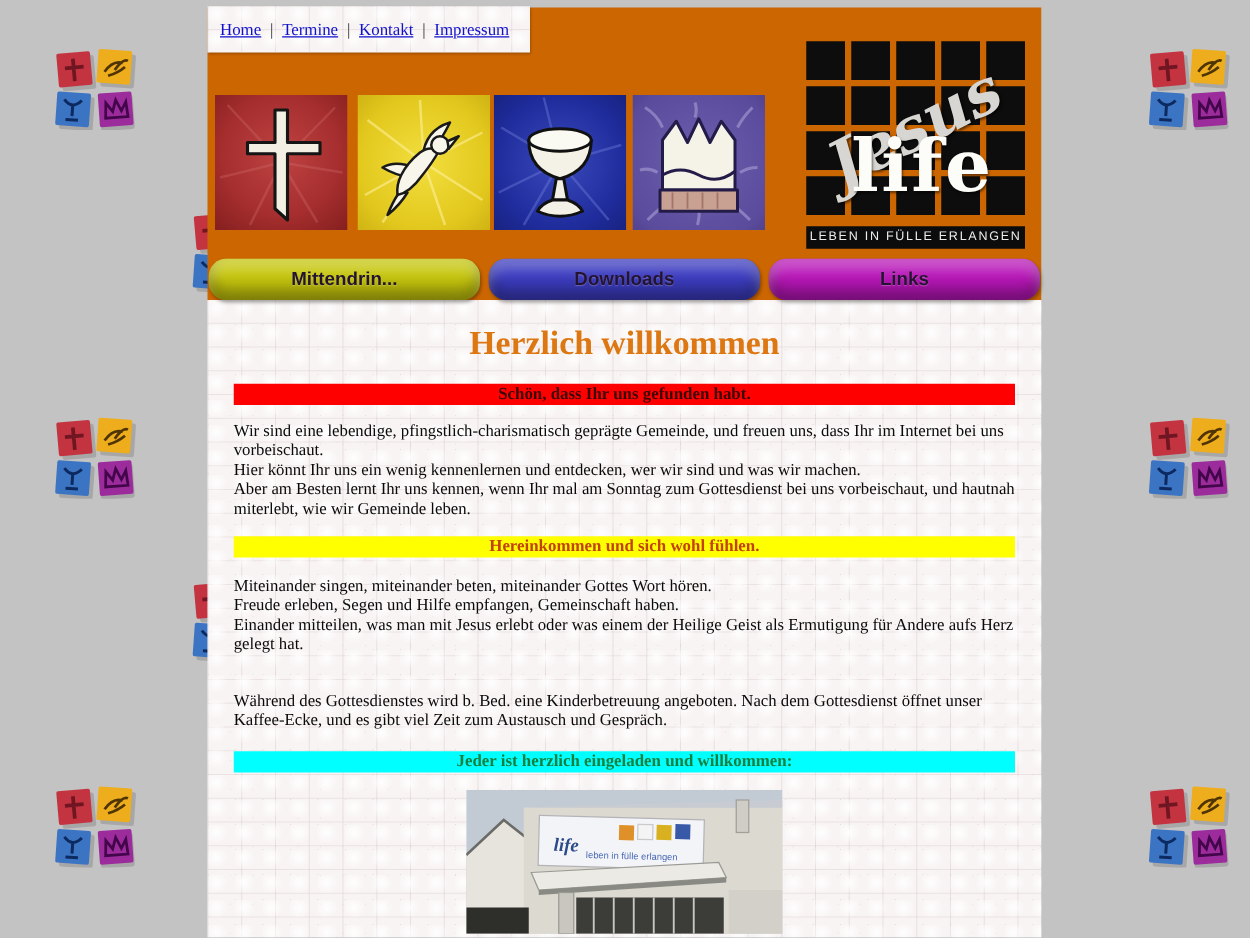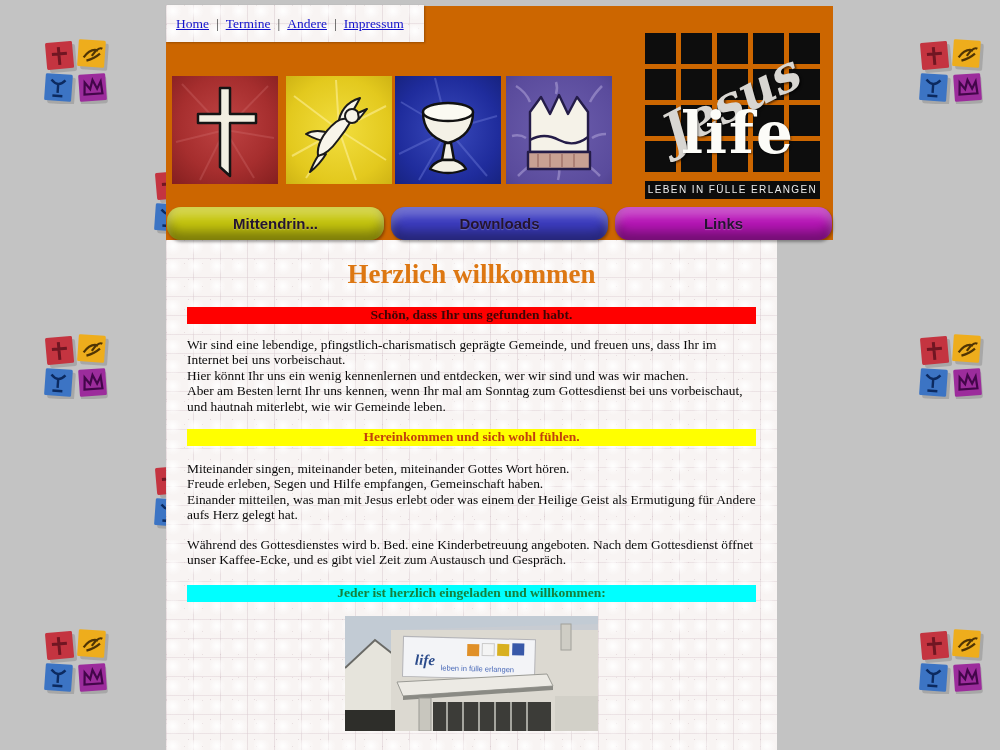--- a/index.html
+++ b/index.html
@@ -48,30 +48,30 @@
     text-align:center;z-index:1;}
 
   .tabs{position:absolute;left:1px;right:1px;top:207px;display:flex;gap:7px;z-index:3;}
   .tab{flex:1;height:33px;border-radius:14px;display:flex;align-items:center;justify-content:center;
     font:bold 15px "Liberation Sans",sans-serif;color:#241430;cursor:pointer;
     box-shadow:inset 0 9px 9px rgba(255,255,255,.28), inset 0 -9px 12px rgba(0,0,0,.38), 1px 2px 3px rgba(0,0,0,.35);
     text-shadow:0 1px 1px rgba(255,255,255,.25);}
   .tab-red{background:#c41818;} .tab-yellow{background:#c6c60e;}
   .tab-blue{background:#3c3cc0;} .tab-magenta{background:#b816b8;}
 
-  .main{position:absolute;left:0;top:240px;width:611px;height:510px;padding:0 21px;box-sizing:border-box;}
+  .main{position:absolute;left:0;top:240px;width:667px;height:510px;padding:0 21px;box-sizing:border-box;}
   h1.title{margin:19px 0 0;text-align:center;color:#dd7712;
     font:bold 27px/31px "Liberation Serif",serif;}
   .banner{margin-top:17px;height:17px;line-height:17px;text-align:center;
     font:bold 13.5px "Liberation Serif",serif;}
   .banner-red{background:#ff0000;color:#3d0505;}
   .banner-yellow{background:#ffff00;color:#c2410c;margin-top:15px;}
   .banner-cyan{background:#00ffff;color:#15803d;margin-top:18px;}
   p.body-text{margin:13px 0 0;color:#0a0a0a;font:13.4px/15.4px "Liberation Serif",serif;white-space:pre-line;}
-  p.mt15{margin-top:15px;} p.mt14{margin-top:14px;}
+  p.mt15{margin-top:15px;} p.mt14{margin-top:30px;}
   .bold-line{margin:12px 0 0;text-align:center;color:#050505;
     font:bold 14px/16px "Liberation Serif",serif;}
   .photo{margin:14px auto 0;width:253px;height:115px;}
   .photo svg{display:block;width:100%;height:100%;}
 </style>
 </head>
 <body>
 
 <svg width="0" height="0" style="position:absolute">
   <symbol id="minilogo" viewBox="0 0 72 68">
@@ -262,21 +262,21 @@
       <div class="logo-life">life</div>
       <div class="logo-tagline">LEBEN IN FÜLLE ERLANGEN</div>
     </div>
   </div>
 
   <div class="navbox texture">
     <a>Home</a>
     <span class="sep">|</span>
     <a>Termine</a>
     <span class="sep">|</span>
-    <a>Andere</a>
+    <a>Kontakt</a>
     <span class="sep">|</span>
     <a>Impressum</a>
   </div>
 
   <div class="tabs">
     <div class="tab tab-yellow">
         <span>Mittendrin...</span>
       </div>
     <div class="tab tab-blue">
         <span>Downloads</span>

